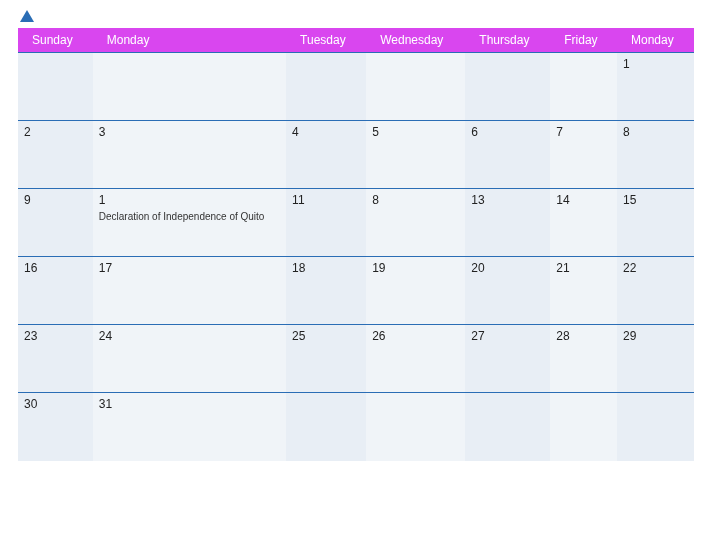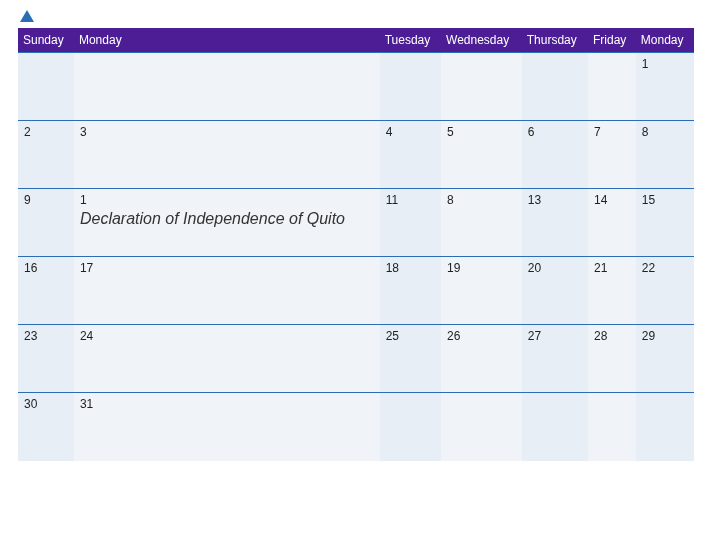--- a/index.html
+++ b/index.html
@@ -57,25 +57,25 @@
       color: #333;
       min-width: 80px;
       text-align: right;
     }
     
     .calendar {
       width: 100%;
       border-collapse: collapse;
     }
     .calendar thead tr th {
-      background: #4c1d95;
+      background: #d946ef;
       color: #fff;
       font-size: 12px;
       font-weight: normal;
-      padding: 5px 5px;
+      padding: 5px 14px;
       text-align: left;
       border: none;
     }
     .calendar tbody tr {
       border-top: 1.5px solid #2a6db5;
     }
     .calendar tbody tr td {
       background: #f0f4f8;
       vertical-align: top;
       padding: 4px 6px 4px 6px;
@@ -90,24 +90,23 @@
     }
     .calendar tbody tr td:nth-child(even) {
       background: #f0f4f8;
     }
     .day-num {
       display: block;
       font-size: 12px;
       margin-bottom: 2px;
     }
     .event-text {
-      font-size: 16px;
+      font-size: 10px;
       color: #333;
       line-height: 1.3;
-      font-style: italic;
     }
     
     .last-row td {
       height: 52px;
       margin-left: 44px;
     }
   </style>
 </head>
 <body>
 

